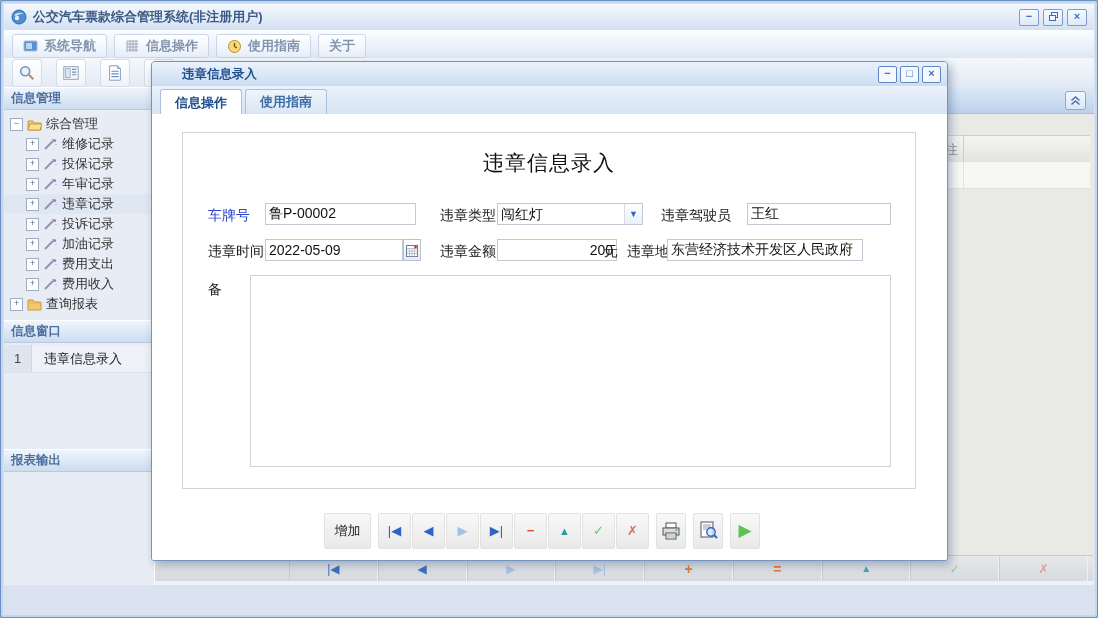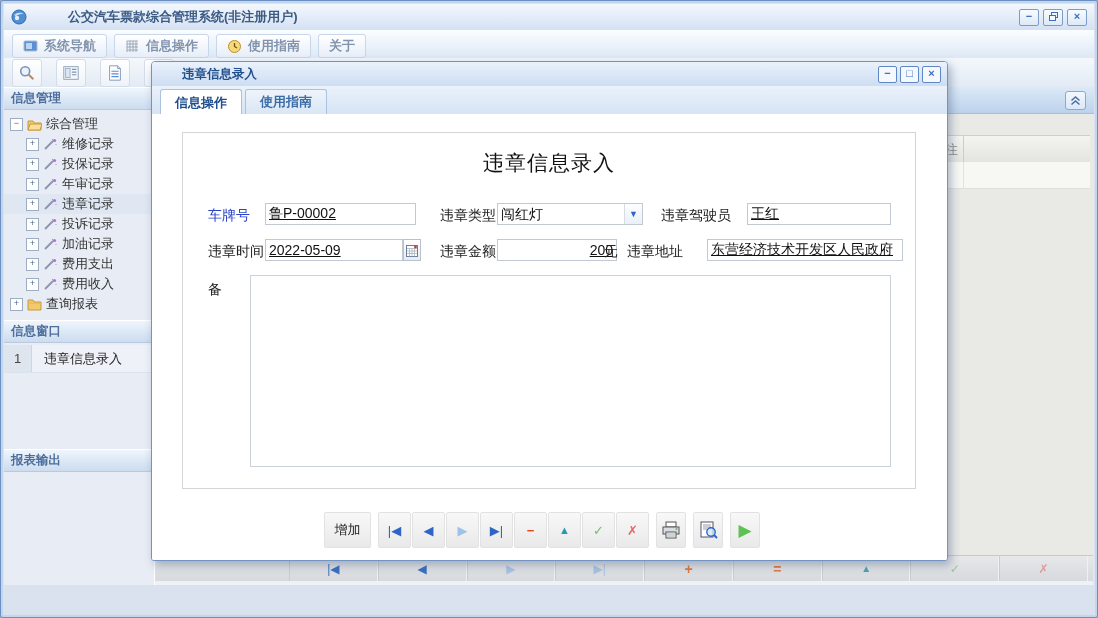--- a/index.html
+++ b/index.html
@@ -4,21 +4,21 @@
 <style>
   html,body{margin:0;padding:0;background:#9aa8bc;}
   body{width:1098px;height:618px;position:relative;overflow:hidden;
        font-family:"Liberation Sans","DejaVu Sans",sans-serif;font-size:13px;-webkit-font-smoothing:antialiased;}
   .window{position:absolute;inset:0;background:#d9e2ee;border:1px solid #6a8fc0;
           box-shadow:inset 0 0 0 2px #c3d6ee;border-radius:3px;overflow:hidden;}
   .inner{position:absolute;inset:3px;}
 
   
   .titlebar{position:absolute;left:0;right:0;top:0;height:26px;
-            background:linear-gradient(#f3f8fd,#d4e1f3);display:flex;align-items:center;padding:0 7px;gap:35px;}
+            background:linear-gradient(#f3f8fd,#d4e1f3);display:flex;align-items:center;padding:0 7px;}
   .app-icon{width:16px;height:16px;margin-right:6px;flex:0 0 auto;}
   .app-title{color:#3c5a84;font-weight:bold;font-size:13px;}
   .win-controls{margin-left:auto;display:flex;gap:4px;}
   .win-btn{width:18px;height:15px;border:1px solid #7b9cc9;border-radius:2px;
            background:linear-gradient(#f8fbff,#dde9f7);color:#3a6ec0;font-size:11px;line-height:13px;
            text-align:center;font-weight:bold;cursor:default;}
   .win-btn svg{display:block;margin:2px auto 0;}
 
   
   .menubar{position:absolute;left:0;right:0;top:26px;height:28px;
@@ -101,32 +101,32 @@
        display:flex;align-items:center;font-weight:bold;font-size:13px;}
   .tab.active{background:#fff;color:#1f4e8c;position:relative;top:1px;height:25px;}
   .tab.inactive{background:linear-gradient(#eef4fb,#d9e6f4);color:#3c6da6;}
   .dlg-body{position:absolute;left:0;right:0;top:52px;bottom:0;background:#fff;}
 
   .fieldset{position:absolute;left:30px;top:18px;width:732px;height:355px;border:1px solid #d5d5d5;background:#fff;}
   .form-heading{position:absolute;left:0;right:0;top:16px;text-align:center;font-size:21px;color:#111;letter-spacing:1px;}
   .flabel{position:absolute;font-size:14px;color:#222;white-space:pre;}
   .flabel.accent{color:#2b43c8;}
   .finput{position:absolute;height:22px;border:1px solid #c3c9d2;background:#fff;font-size:14px;
-          padding:0 3px;box-sizing:border-box;font-family:"Liberation Sans","DejaVu Sans",sans-serif;color:#111;text-decoration:underline;}
+          padding:0 3px;box-sizing:border-box;font-family:"Liberation Sans","DejaVu Sans",sans-serif;color:#111;}
   .combo{position:absolute;height:22px;border:1px solid #c3c9d2;background:#fff;box-sizing:border-box;display:flex;}
   .combo .val{flex:1;font-size:14px;padding:2px 0 0 3px;color:#111;}
   .combo .arrow{width:17px;border-left:1px solid #d8dde4;background:linear-gradient(#fdfefe,#e9f0f8);
                 color:#2e64c8;font-size:9px;display:flex;align-items:center;justify-content:center;}
   .date-btn{position:absolute;width:18px;height:22px;border:1px solid #b9c1cc;background:linear-gradient(#ffffff,#e7ecf2);
             box-sizing:border-box;display:flex;align-items:center;justify-content:center;}
   .unit{position:absolute;font-size:14px;color:#222;}
   .remark-area{position:absolute;left:67px;top:142px;width:641px;height:192px;border:1px solid #ccd2da;
                resize:none;box-sizing:border-box;font-family:"Liberation Sans","DejaVu Sans",sans-serif;}
 
-  .dlg-toolbar{position:absolute;left:172px;top:398px;height:37px;display:flex;align-items:flex-start;}
+  .dlg-toolbar{position:absolute;left:172px;top:398px;height:37px;display:flex;align-items:center;}
   .db{height:36px;border:1px solid #e2e2e2;border-radius:2px;background:linear-gradient(#f8f8f8,#e9e9e9);
       display:flex;align-items:center;justify-content:center;font-size:13px;color:#222;box-sizing:border-box;}
   .db.txt{width:47px;margin-right:6px;}
   .db.sq{width:33px;margin-left:1px;}
   .db.ico{width:30px;margin-left:7px;}
   .b-blue{color:#2e64c8;} .b-pale{color:#9fc2e8;} .b-red{color:#e0481a;font-weight:bold;}
   .b-teal{color:#2a9aa8;font-size:11px;} .b-grn{color:#6ebf6e;font-weight:bold;} .b-x{color:#e06a6a;font-weight:bold;}
   .b-play{color:#5ec154;font-size:17px;}
 </style>
 </head>
@@ -379,21 +379,21 @@
                 <rect x="0.5" y="1.5" width="11" height="11" fill="#fff" stroke="#6a7florida88" stroke-width="1"></rect>
                 <rect x="0.5" y="1.5" width="11" height="11" fill="#fff" stroke="#6a7f9a"></rect>
                 <path d="M1 4.5h10M3.5 4.5v8M6 4.5v8M8.5 4.5v8M1 7h10M1 9.5h10" stroke="#aab4c2" stroke-width=".8"></path>
                 <circle cx="9.5" cy="3" r="1.4" fill="#c0392b"></circle>
               </svg>
         </div>
         <span class="flabel" style="left:257px;top:110px;">违章金额</span>
         <input class="finput" style="left: 314px; top: 106px; width: 120px; text-align: right;" value="200">
         <span class="unit" style="left:421px;top:110px;">元</span>
         <span class="flabel" style="left:444px;top:110px;">违章地址</span>
-        <input class="finput" style="left: 524px; top: 106px; width: 196px;" value="东营经济技术开发区人民政府">
+        <input class="finput" style="left: 484px; top: 106px; width: 196px;" value="东营经济技术开发区人民政府">
 
         <span class="flabel" style="left:25px;top:148px;">备　　注</span>
         <textarea class="remark-area" style=""></textarea>
       </div>
 
       <div class="dlg-toolbar">
         <div class="db txt">增加</div>
         <div class="db sq b-blue">|◀</div>
         <div class="db sq b-blue">◀</div>
         <div class="db sq b-pale">▶</div>

